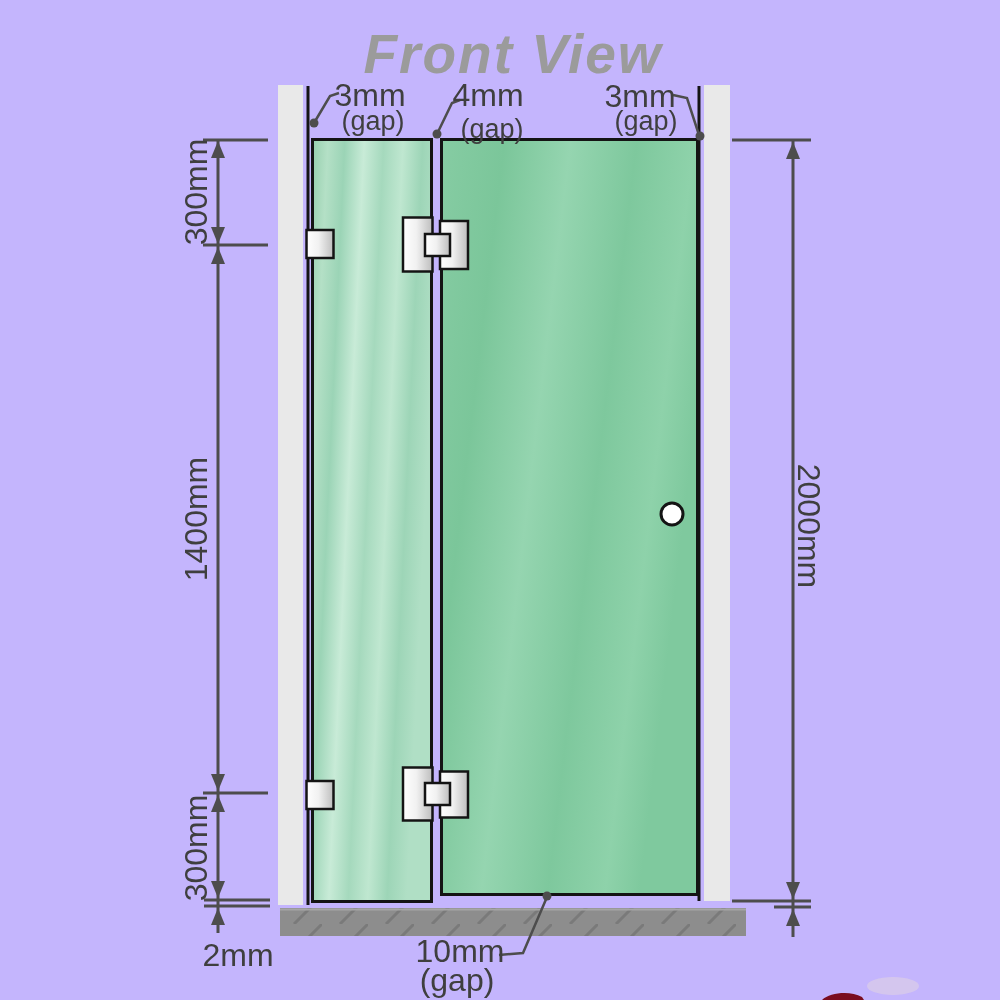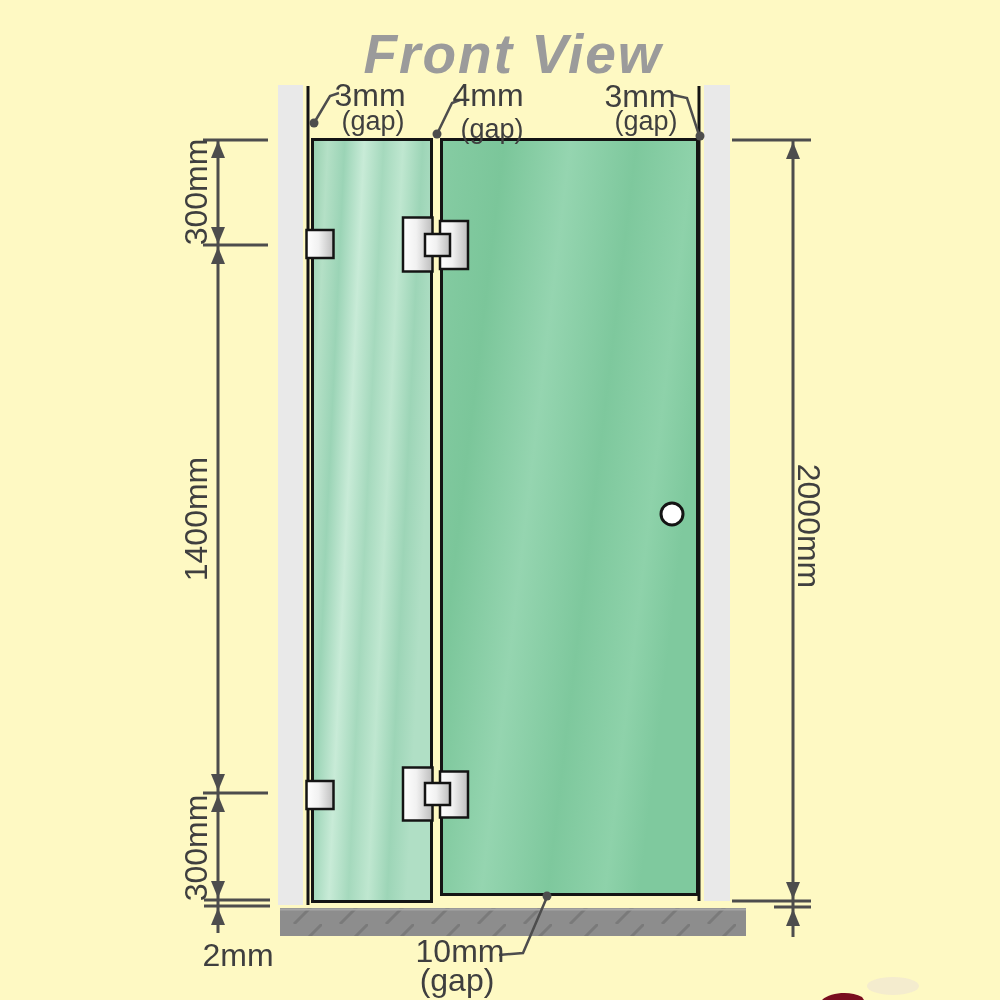--- a/index.html
+++ b/index.html
@@ -1,20 +1,20 @@
 <!DOCTYPE html>
 <html><head>
 <meta charset="utf-8">
 <style>
   html, body { margin: 0; padding: 0; background: #ffffff; }
   .stage {
     position: relative;
     width: 1000px;
     height: 1000px;
-    background: #fef9c3;
+    background: #c4b5fd;
     overflow: hidden;
     font-family: "Liberation Sans", sans-serif;
   }
   svg { display: block; }
   .title-text {
     font-family: "Liberation Sans", sans-serif;
     font-size: 55px;
     font-weight: bold;
     font-style: italic;
     letter-spacing: 2px;

